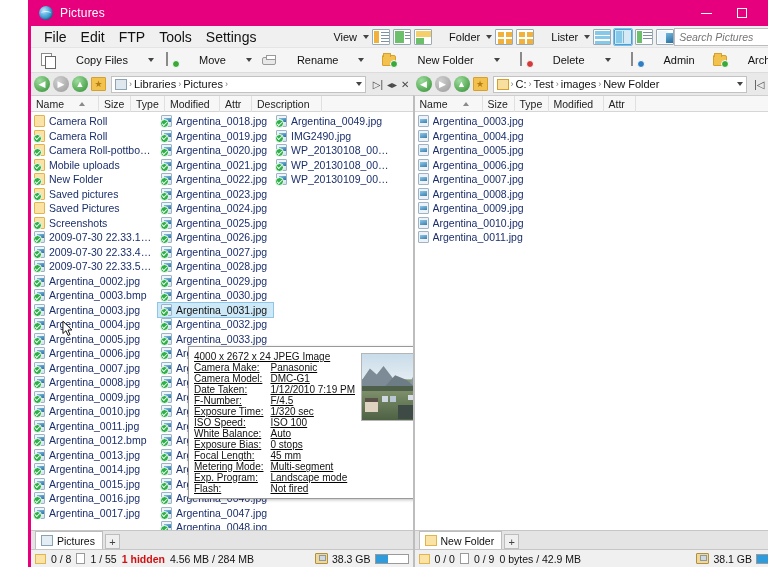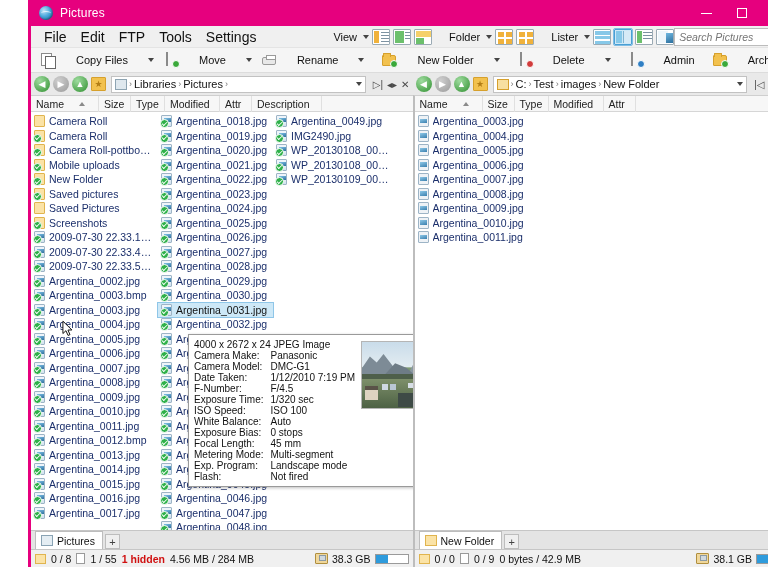--- a/index.html
+++ b/index.html
@@ -778,21 +778,21 @@
               </div>
               <div class="frow">
                 <span class="fi fi-jpg">
                   <span class="sync"></span>
                 </span>
                 <span class="fcap">WP_20130109_003.jpg</span>
               </div>
             </div>
         </div>
 
-        <div class="tooltip" style="left:157px; top:222px; width:263px;">
+        <div class="tooltip" style="left:157px; top:234px; width:263px;text-decoration:underline;">
           <div class="tt-grid" id="tt-grid">
             <div class="tt-head">4000 x 2672 x 24 JPEG Image</div>
           <div class="tt-k">Camera Make:</div>
               <div class="tt-v">Panasonic</div>
               <div class="tt-k">Camera Model:</div>
               <div class="tt-v">DMC-G1</div>
               <div class="tt-k">Date Taken:</div>
               <div class="tt-v">1/12/2010 7:19 PM</div>
               <div class="tt-k">F-Number:</div>
               <div class="tt-v">F/4.5</div>

